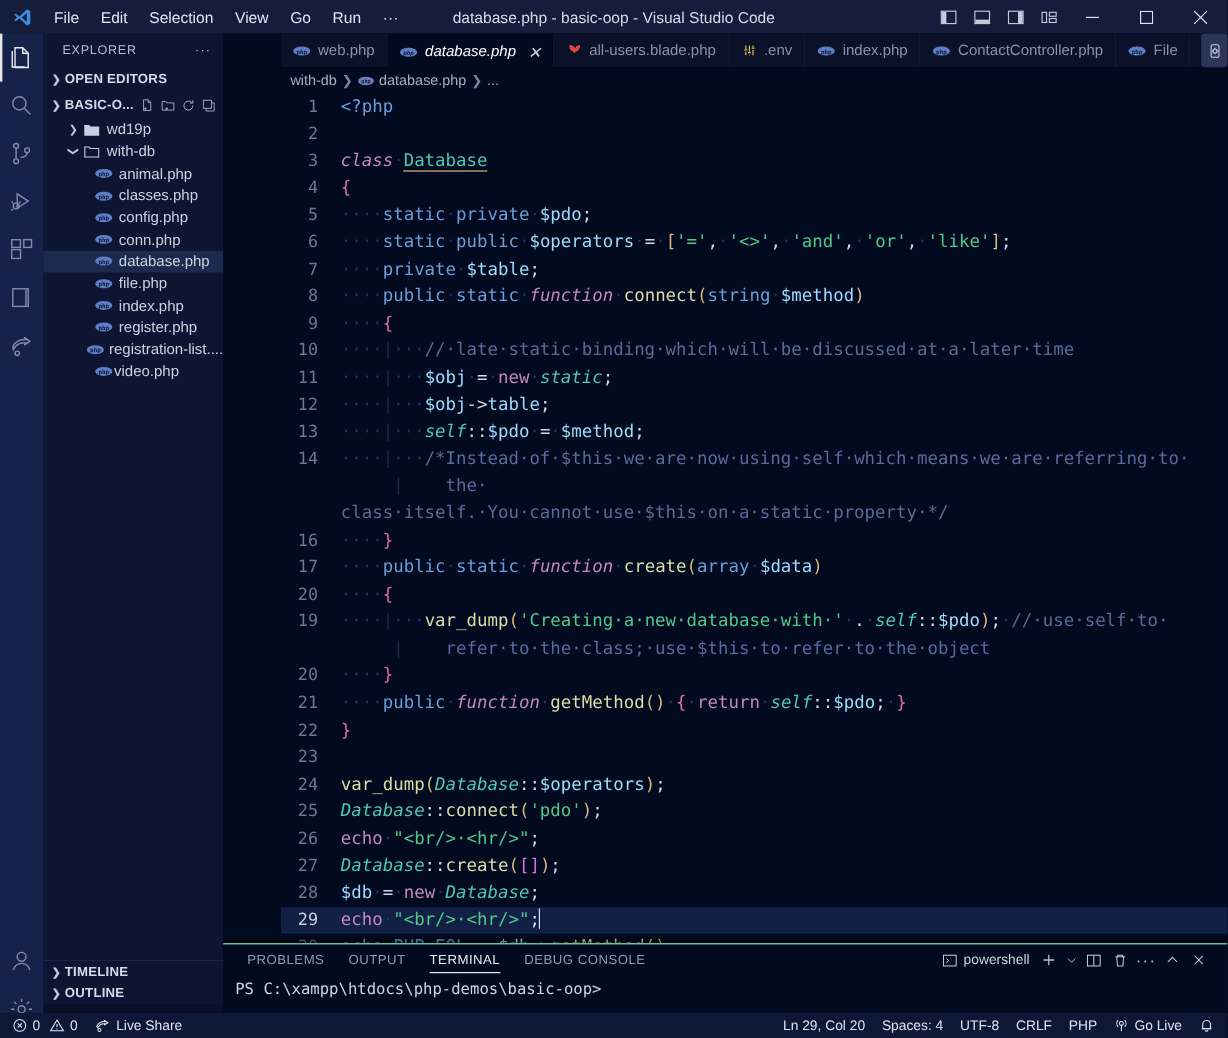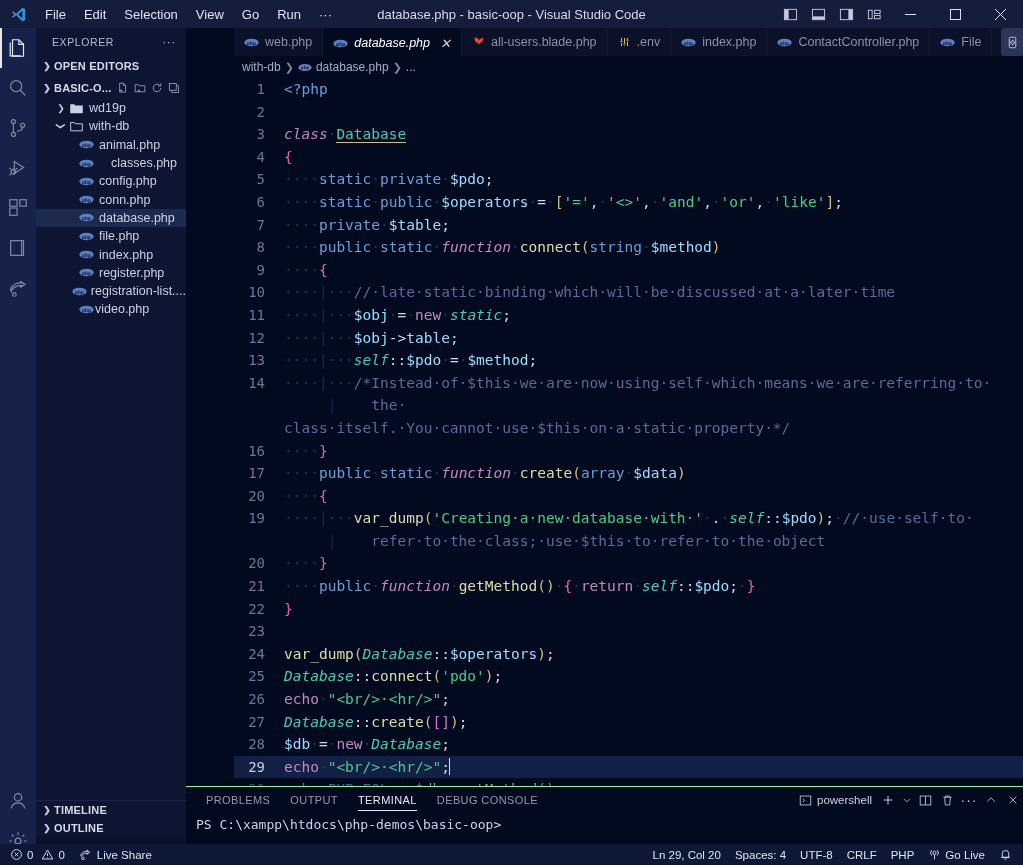--- a/index.html
+++ b/index.html
@@ -146,21 +146,21 @@
   }
   .panel-head{height:26px;display:flex;align-items:center;padding-left:10px;}
   .ptab{
     font-size:11px;letter-spacing:.4px;color:#9299b0;padding:0 10px;height:26px;
     display:flex;align-items:center;cursor:pointer;position:relative;
   }
   .ptab.active{color:#e7eaf4;}
   .ptab.active:after{
     content:"";position:absolute;left:10px;right:10px;bottom:2px;height:1px;background:#e7eaf4;
   }
-  .panel-actions{margin-left:auto;display:flex;align-items:center;padding-right:0;gap:2px;}
+  .panel-actions{margin-left:auto;display:flex;align-items:center;padding-right:14px;gap:2px;}
   .pshell{
     display:flex;align-items:center;gap:5px;font-size:11.5px;color:#cdd2e2;padding-right:4px;
   }
   .pa{width:20px;height:22px;display:flex;align-items:center;justify-content:center;opacity:.92;}
   .term-body{
     padding:4px 4px 0 10px;font-family:"DejaVu Sans Mono","Liberation Mono",monospace;
     font-size:13px;color:#cdd3e6;
   }
 
   
@@ -376,21 +376,21 @@
           <span style="margin-left:4px">animal.php</span>
         </div>
         <div class="row">
           <span class="ind" style="width:30px"></span>
           <span class="fico" style="margin-left:12px">
             <svg width="15" height="9" viewBox="0 0 22 12">
               <ellipse cx="11" cy="6" rx="10.5" ry="5.5" fill="#5b7ec4"></ellipse>
               <text x="11" y="9.2" font-size="7.2" fill="#0d1733" text-anchor="middle" font-family="monospace" font-weight="bold">php</text>
             </svg>
           </span>
-          <span style="margin-left:16px">classes.php</span>
+          <span style="margin-left:4px">classes.php</span>
         </div>
         <div class="row">
           <span class="ind" style="width:30px"></span>
           <span class="fico" style="margin-left:12px">
             <svg width="15" height="9" viewBox="0 0 22 12">
               <ellipse cx="11" cy="6" rx="10.5" ry="5.5" fill="#5b7ec4"></ellipse>
               <text x="11" y="9.2" font-size="7.2" fill="#0d1733" text-anchor="middle" font-family="monospace" font-weight="bold">php</text>
             </svg>
           </span>
           <span style="margin-left:4px">config.php</span>

